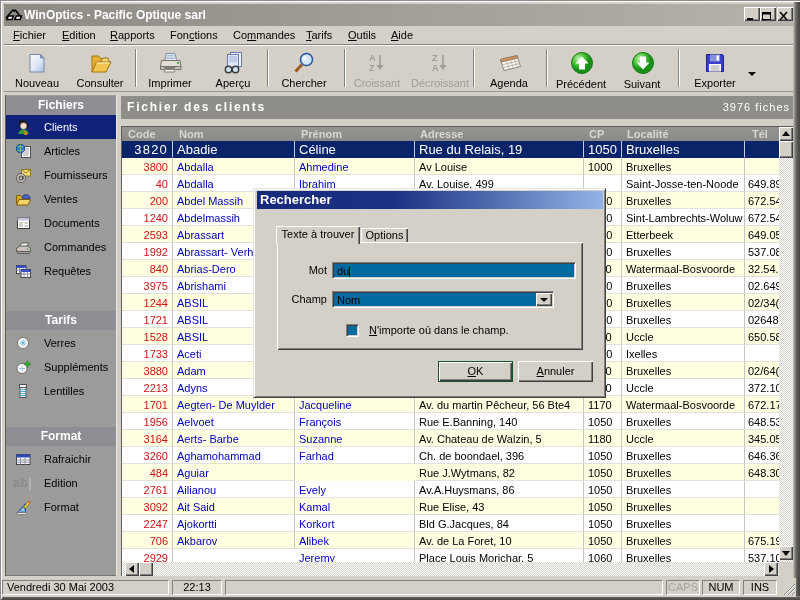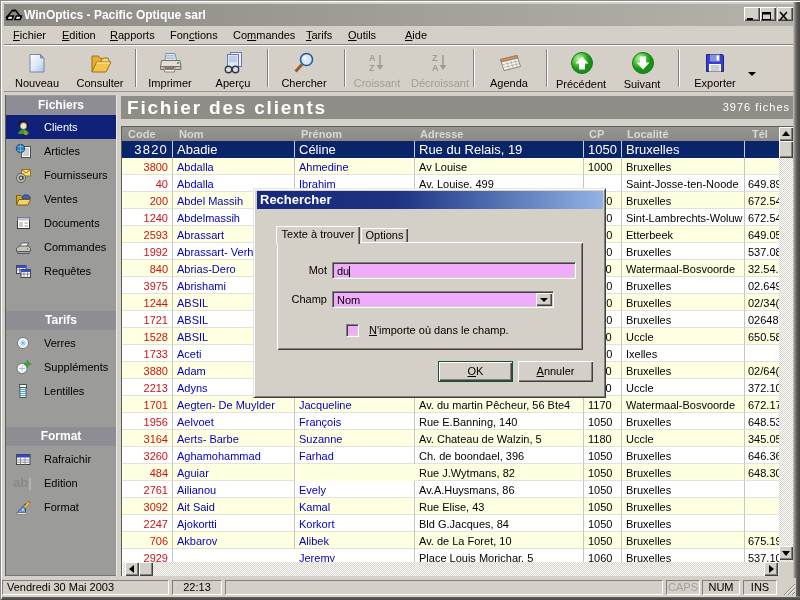--- a/index.html
+++ b/index.html
@@ -35,21 +35,21 @@
 .sb-r{left:116px;top:95px;width:1px;height:481px;background:#e9e7e2}
 .sb-b{left:6px;top:575px;width:110px;height:1px;background:#777571}
 .sbhead{position:absolute;left:0;width:110px;height:19px;background:#8d8d93;color:#fff;font-weight:bold;font-size:12px;text-align:center;line-height:19px}
 .sbitem{position:absolute;left:0;width:110px;height:24px;color:#000}
 .sbitem .txt{position:absolute;left:38px;top:0;line-height:24px;font-size:11px}
 .sbitem svg{position:absolute;left:9px;top:4px}
 .sbsel{background:#10217a}
 .sbsel .txt{color:#fff}
 
 .chead{left:121px;top:96px;width:672px;height:23px;background:#8f8d88;color:#fff}
-.chead .t1{position:absolute;left:6px;top:0;line-height:23px;font-weight:bold;font-size:19px;letter-spacing:1.8px}
+.chead .t1{position:absolute;left:6px;top:0;line-height:23px;font-weight:bold;font-size:12px;letter-spacing:1.8px}
 .chead .t2{position:absolute;right:3px;top:0;line-height:23px;font-size:11px;letter-spacing:1px}
 
 .tbl{left:121px;top:126px;width:672px;height:450px;background:#fff;border-left:1px solid #5f5d5a;border-top:1px solid #5f5d5a}
 .thead{position:absolute;left:0;top:0;width:657px;height:14px;background:linear-gradient(to bottom,#979591,#8b8985);color:#d9d7d3;font-weight:bold}
 .th{position:absolute;top:0;line-height:14px}
 .row{position:absolute;left:0;width:657px;height:17px;line-height:16px;white-space:nowrap}
 .ry{background:#ffffe2}
 .rw{background:#fff}
 .rsel{background:#0a246a;color:#fff;font-size:13px}
 .rsel .c1{letter-spacing:1.2px}
@@ -69,21 +69,21 @@
 .track{position:absolute;background:conic-gradient(#fff 25%,#d6d2ca 0 50%,#fff 0 75%,#d6d2ca 0) 0 0/2px 2px}
 .arr{position:absolute;width:0;height:0}
 
 .status{left:2px;top:578px;width:794px;height:19px;background:#d4d0c8}
 .spanel{position:absolute;top:2px;height:15px;border:1px solid;border-color:#808080 #fff #fff #808080;line-height:13px;font-size:11px}
 
 .dlg{left:253px;top:188px;height:210px;width:353px;background:#d4d0c8;border:1px solid;border-color:#e6e4e0 #404040 #404040 #e6e4e0;box-shadow:inset 1px 1px 0 #fff,inset -1px -1px 0 #808080}
 .dtitle{position:absolute;left:3px;top:2px;width:346px;height:18px;background:linear-gradient(to right,#17297d 0%,#1d3283 40%,#5272b4 70%,#93b3e5 100%);color:#fff;font-weight:bold;font-size:13px;line-height:18px}
 .tab{position:absolute;background:#d4d0c8;text-align:center;box-shadow:inset 1px 1px 0 #fff,inset -1px 0 0 #404040,inset -2px 0 0 #808080;z-index:3}
 .tpanel{position:absolute;left:23px;top:53px;width:306px;height:108px;background:#d4d0c8;box-shadow:inset 1px 1px 0 #fff,inset -1px -1px 0 #404040,inset 2px 2px 0 #d4d0c8,inset -2px -2px 0 #808080;z-index:2}
-.sunken{border:1px solid;border-color:#808080 #fff #fff #808080;box-shadow:inset 1px 1px 0 #404040,inset -1px -1px 0 #d4d0c8;background:#f0abfc}
+.sunken{border:1px solid;border-color:#808080 #fff #fff #808080;box-shadow:inset 1px 1px 0 #404040,inset -1px -1px 0 #d4d0c8;background:#0369a1}
 .dbtn{position:absolute;width:75px;height:21px;background:#d4d0c8;text-align:center;line-height:20px}
 .raised{box-shadow:inset 1px 1px 0 #fff,inset -1px -1px 0 #404040,inset -2px -2px 0 #808080}
 .lab{position:absolute;line-height:17px}
 </style></head>
 <body>
 <div class="abs fr-r"></div>
 <div class="abs fr-b"></div>
 <div class="abs fr-t1"></div>
 <div class="abs fr-t2"></div>
 <div class="abs fr-l1"></div>
@@ -108,21 +108,21 @@
       </svg></div>
 </div>
 
 <div class="abs menu" style="left:13px"><u>F</u>ichier</div>
 <div class="abs menu" style="left:62px"><u>E</u>dition</div>
 <div class="abs menu" style="left:110px"><u>R</u>apports</div>
 <div class="abs menu" style="left:170px">Fon<u>c</u>tions</div>
 <div class="abs menu" style="left:233px">Co<u>m</u>mandes</div>
 <div class="abs menu" style="left:306px"><u>T</u>arifs</div>
 <div class="abs menu" style="left:348px"><u>O</u>utils</div>
-<div class="abs menu" style="left:405px"><u>A</u>ide</div>
+<div class="abs menu" style="left:391px"><u>A</u>ide</div>
 
 <div class="abs tb-line1"></div>
 <div class="abs tb-line2"></div>
 <div class="abs toolbar">
  <div class="tbtn" style="left:2px;width:62px">
   <svg width="24" height="24" viewBox="0 0 24 24">
         <defs>
           <linearGradient id="pg" x1="0" y1="0" x2="1" y2="1">
             <stop offset="0" stop-color="#fdfdfe"></stop>
             <stop offset="0.55" stop-color="#dde7f6"></stop>

